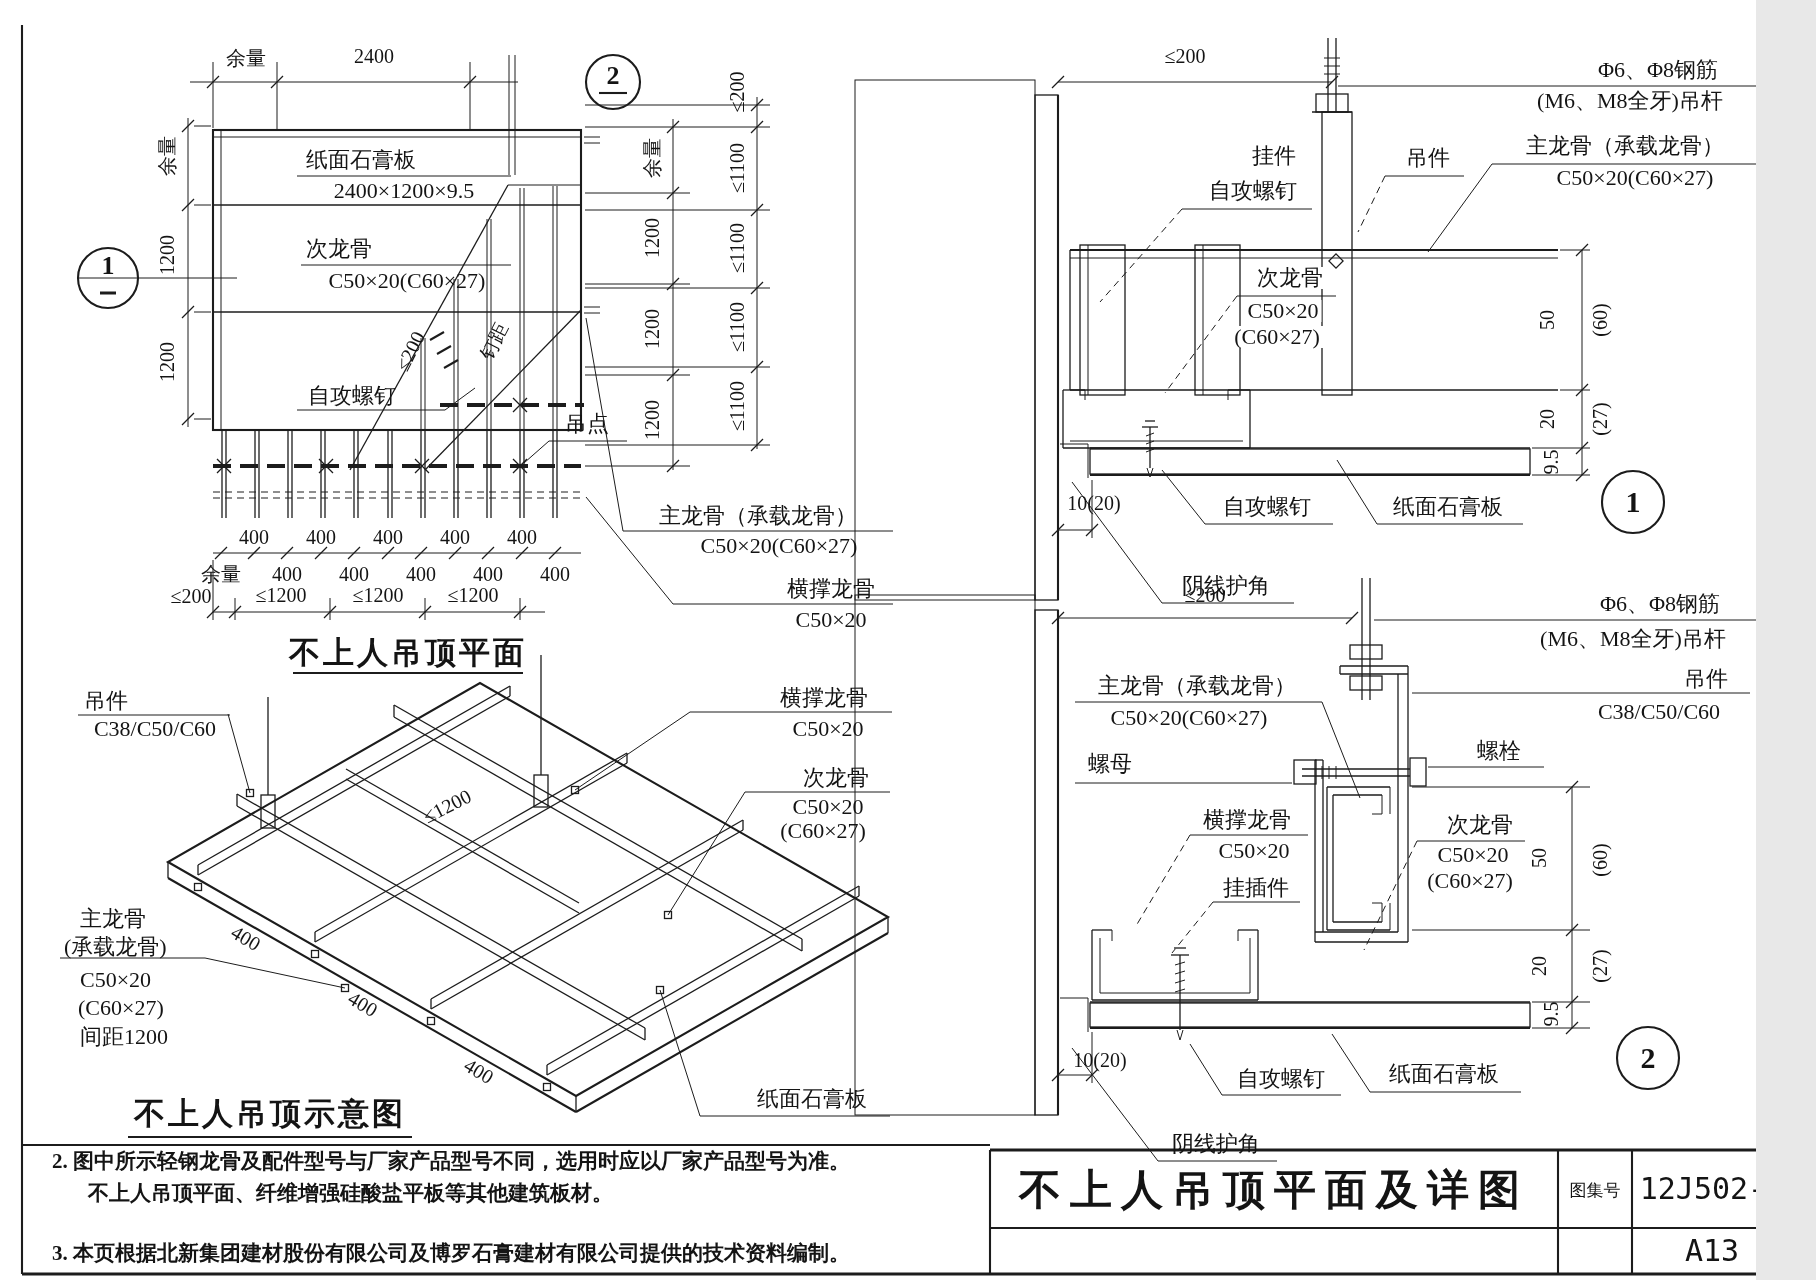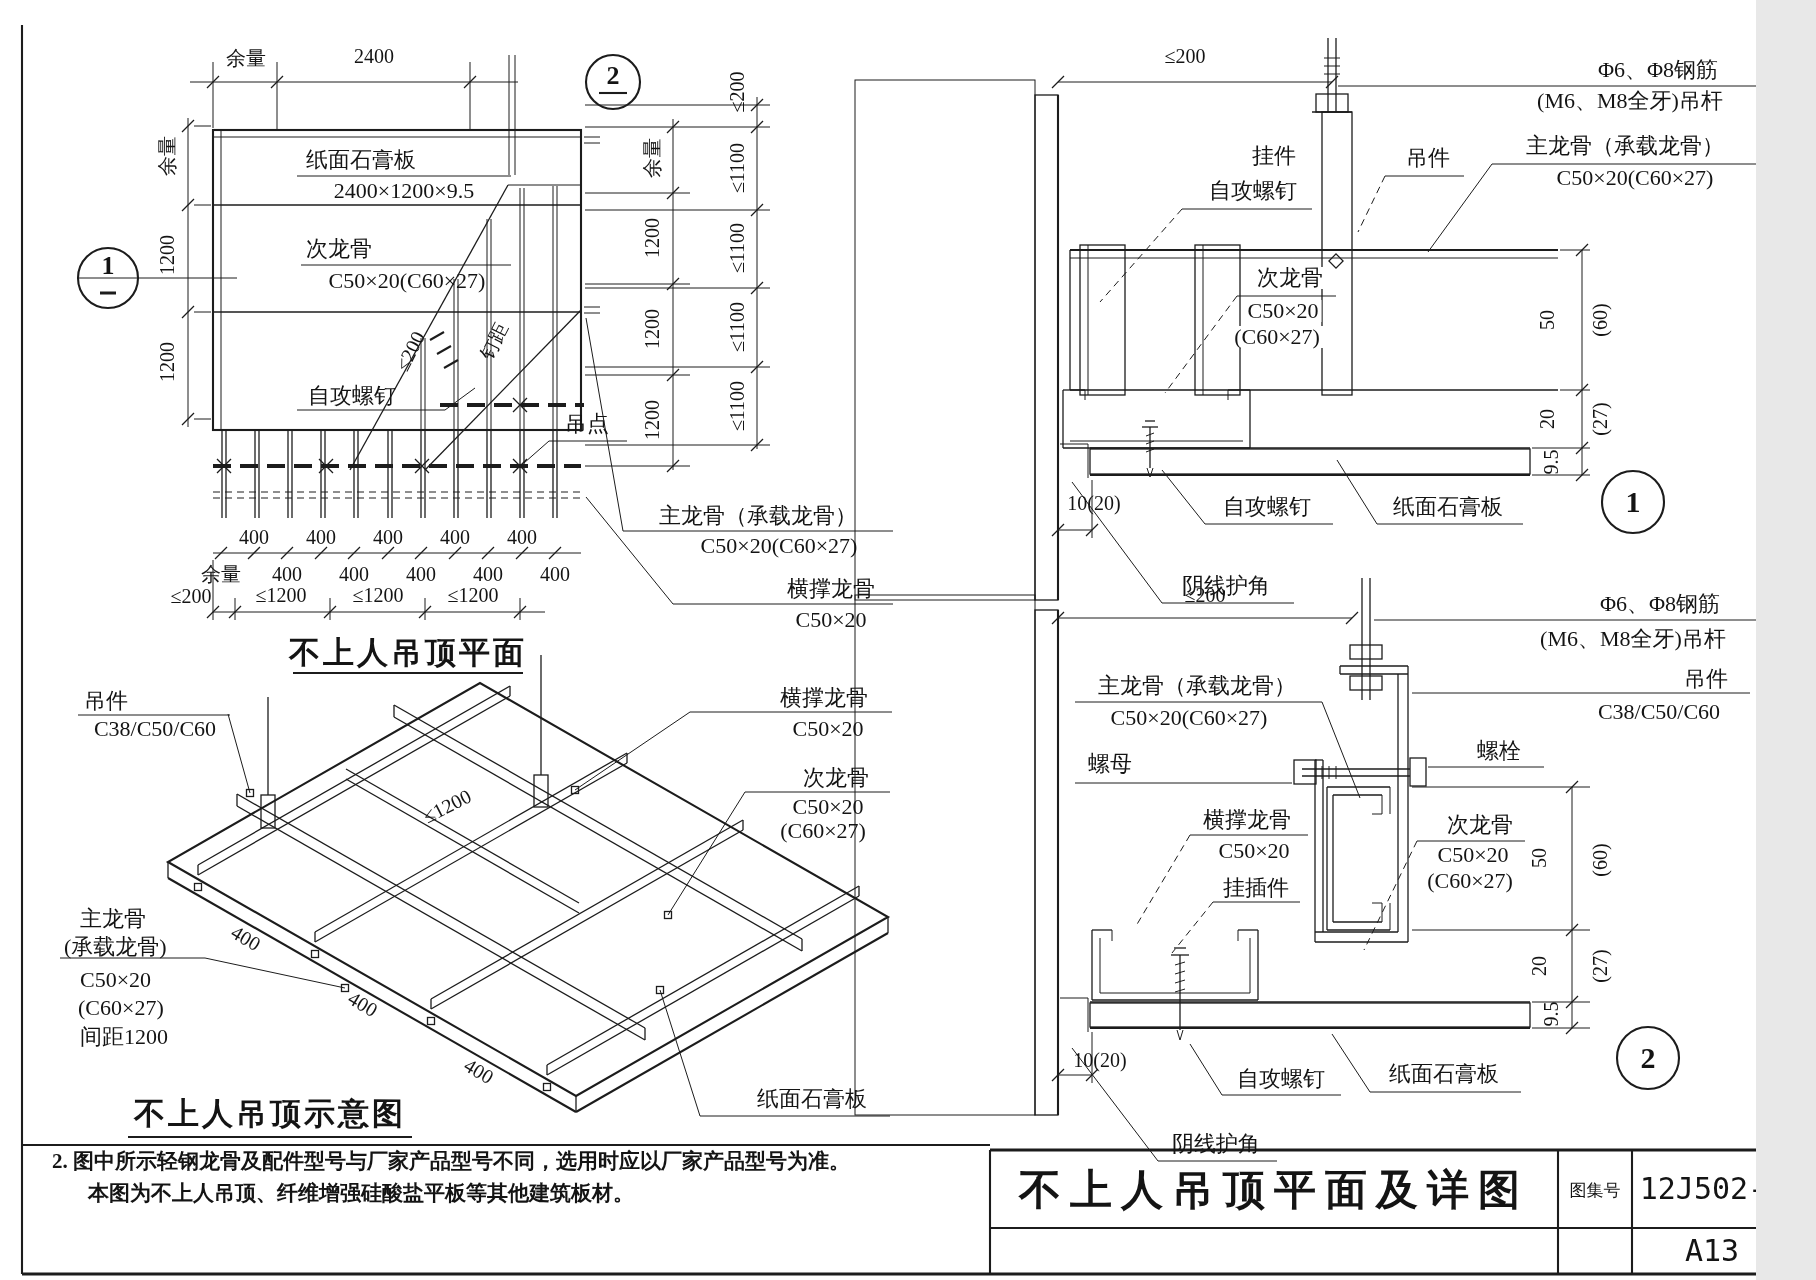--- a/index.html
+++ b/index.html
@@ -558,21 +558,22 @@
 <span class="lbl dim r90" style="left:1600px;top:860px">(60)</span>
 <span class="lbl dim r90" style="left:1539px;top:966px">20</span>
 <span class="lbl dim r90" style="left:1600px;top:966px">(27)</span>
 <span class="lbl dim r90" style="left:1551px;top:1014px">9.5</span>
 <span class="lbl dim" style="left:1100px;top:1060px">10(20)</span>
 <span class="lbl t22" style="left:1281px;top:1079px">自攻螺钉</span>
 <span class="lbl t22" style="left:1444px;top:1074px">纸面石膏板</span>
 <span class="lbl t22" style="left:1216px;top:1144px">阴线护角</span>
 <span class="lbl no" style="left:1648px;top:1058px">2</span>
 
-<span class="lbl note la" style="left:88px;top:1193px">本图为不上人吊顶、纤维增强硅酸盐平板等其他建筑板材。</span>
+<span class="lbl note la" style="left:88px;top:1193px">不上人吊顶平面、纤维增强硅酸盐平板等其他建筑板材。</span>
 <span class="lbl note la" style="left:52px;top:1161px">2. 图中所示轻钢龙骨及配件型号与厂家产品型号不同，选用时应以厂家产品型号为准。</span>
+<span class="lbl note la" style="left:52px;top:1253px">3. 本页根据北新集团建材股份有限公司及博罗石膏建材有限公司提供的技术资料编制。</span>
 
 <span class="lbl sheet-title" style="left:1274px;top:1190px">不上人吊顶平面及详图</span>
 <span class="lbl small" style="left:1595px;top:1190px">图集号</span>
 <span class="lbl no mono" style="left:1712px;top:1189px">12J502-2</span>
 <span class="lbl no mono" style="left:1712px;top:1251px">A13</span>
 
 </div>
 
 </body></html>

